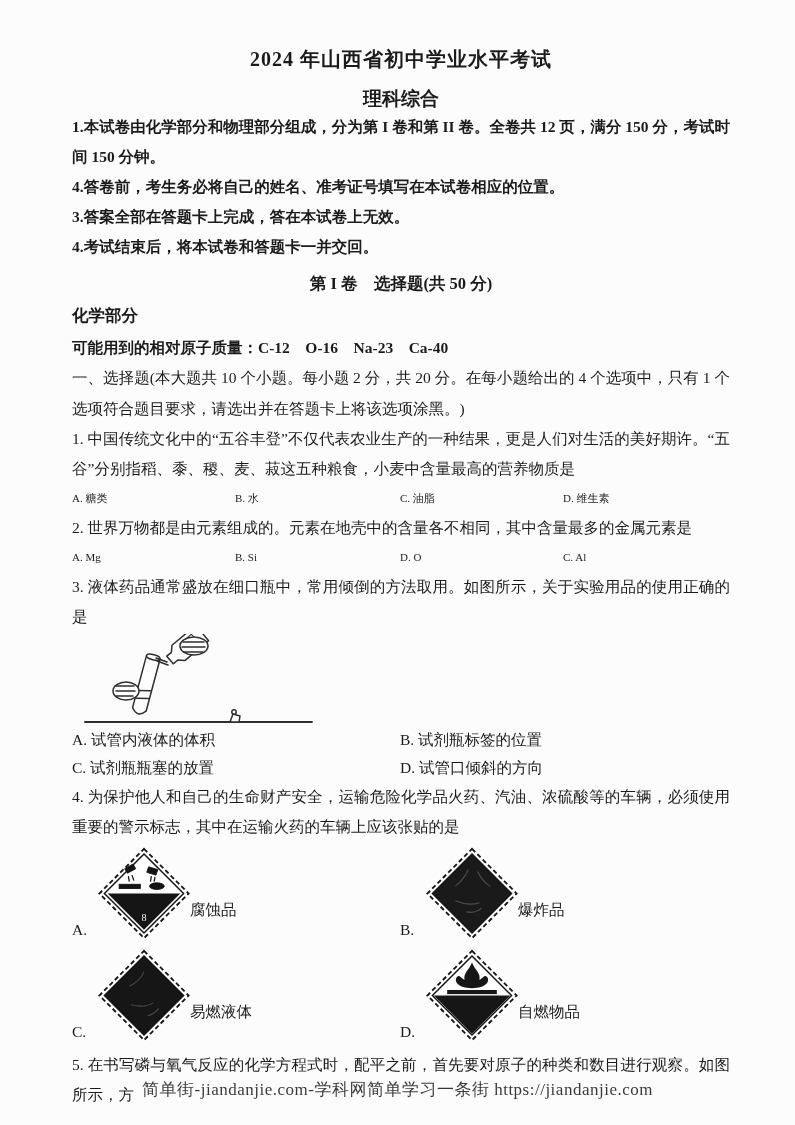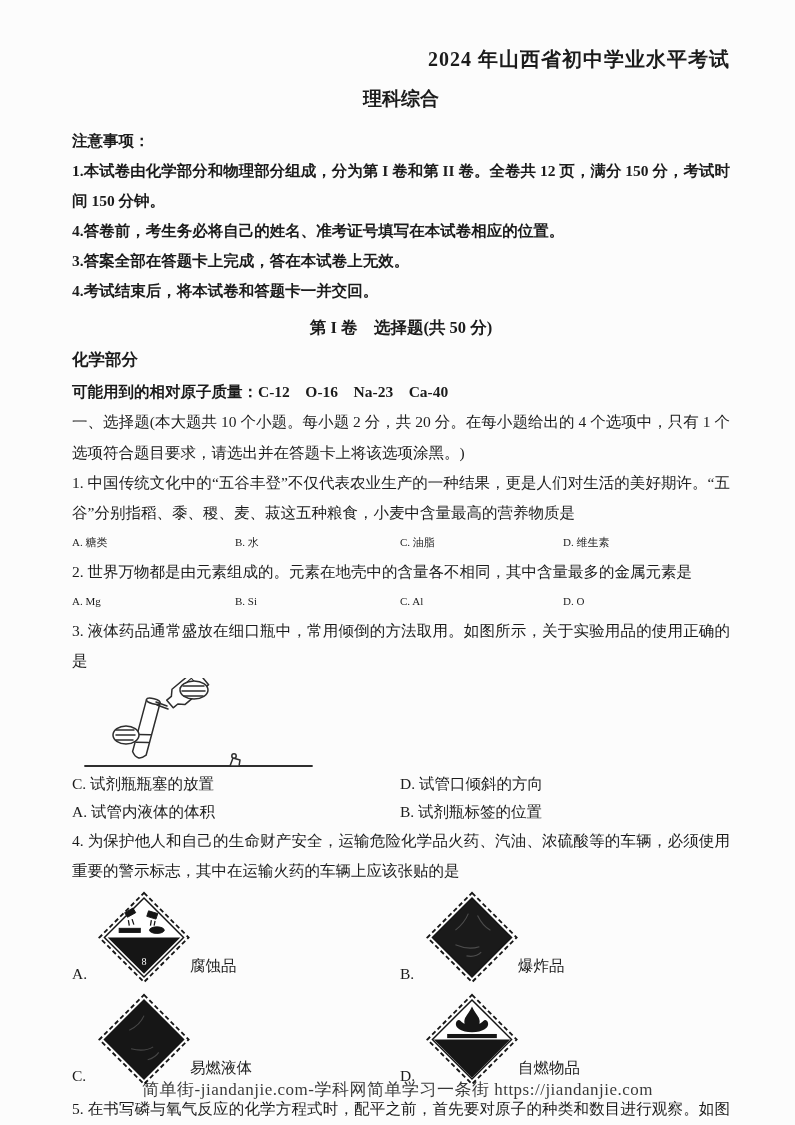--- a/index.html
+++ b/index.html
@@ -6,37 +6,37 @@
   .page {
     position:relative;
     width:795px; height:1125px;
     background:#fcfcfc;
     color:#1b1b1b;
     font-family:"Liberation Serif","DejaVu Serif",serif;
     overflow:hidden;
   }
   .content { padding:46px 65px 0 72px; }
   p { margin:0; }
-  .title { font-size:20px; font-weight:bold; text-align:right; line-height:26px; letter-spacing:1px; }
+  .title { font-size:20px; font-weight:bold; text-align:center; line-height:26px; letter-spacing:1px; }
   .subtitle { font-size:19px; font-weight:bold; text-align:center; line-height:26px; margin-top:14px; }
   .notice-head { font-size:15.5px; font-weight:bold; line-height:30px; margin-top:14px; }
   .notice-item { font-size:15.5px; font-weight:bold; line-height:30px; text-align:justify; }
   .center-head { font-size:16.5px; font-weight:bold; text-align:center; line-height:32px; margin-top:6px; }
   .center-sub { font-size:16.5px; font-weight:bold; text-align:left; line-height:32px; }
   .masses { font-size:15.5px; font-weight:bold; line-height:31px; }
   .instructions { font-size:15.5px; font-weight:normal; line-height:30.5px; text-align:justify; }
   .q-text { font-size:15.5px; line-height:30px; text-align:justify; }
   .opts4 { display:grid; grid-template-columns:163px 165px 163px 1fr; font-size:11px; line-height:29px; }
   .opts2 { display:grid; grid-template-columns:328px 1fr; font-size:15.5px; line-height:28px; }
   .figure-wrap { margin:2px 0 0 10px; height:92px; }
   .sign-row { display:grid; grid-template-columns:328px 1fr; margin-top:4px; }
   .sign-row.second { margin-top:6px; }
   .sign-cell { position:relative; height:96px; font-size:15.5px; }
   .sign-letter { position:absolute; left:0; bottom:3px; }
-  .sign-name { position:absolute; left:118px; bottom:9px; }
+  .sign-name { position:absolute; left:118px; bottom:21px; }
   .sign-svg { position:absolute; left:26px; top:0; }
   .q5 { margin-top:6px; }
   .watermark {
     position:absolute; left:0; right:0; top:1078px;
     text-align:center;
     font-size:17px; color:#000000; opacity:.78;
     letter-spacing:.5px;
     pointer-events:none;
     white-space:nowrap;
   }
@@ -45,21 +45,20 @@
 </head>
 <body>
 
 <div class="page">
   <div class="content">
 
     <p class="title">2024 年山西省初中学业水平考试</p>
     <p class="subtitle">理科综合</p>
 
     <div>
-      <p class="notice-head">注意事项：</p>
       <p class="notice-item">1.本试卷由化学部分和物理部分组成，分为第 I 卷和第 II 卷。全卷共 12 页，满分 150 分，考试时间 150 分钟。</p>
       <p class="notice-item">4.答卷前，考生务必将自己的姓名、准考证号填写在本试卷相应的位置。</p>
       <p class="notice-item">3.答案全部在答题卡上完成，答在本试卷上无效。</p>
       <p class="notice-item">4.考试结束后，将本试卷和答题卡一并交回。</p>
     </div>
 
     <p class="center-head">第 I 卷　选择题(共 50 分)</p>
     <p class="center-sub">化学部分</p>
     <p class="masses">可能用到的相对原子质量：C-12　O-16　Na-23　Ca-40</p>
     <p class="instructions">一、选择题(本大题共 10 个小题。每小题 2 分，共 20 分。在每小题给出的 4 个选项中，只有 1 个选项符合题目要求，请选出并在答题卡上将该选项涂黑。)</p>
@@ -72,22 +71,22 @@
         <span>C. 油脂</span>
         <span>D. 维生素</span>
       </div>
     </div>
 
     <div>
       <p class="q-text">2. 世界万物都是由元素组成的。元素在地壳中的含量各不相同，其中含量最多的金属元素是</p>
       <div class="opts4">
         <span>A. Mg</span>
         <span>B. Si</span>
+        <span>D. O</span>
         <span>C. Al</span>
-        <span>D. O</span>
       </div>
     </div>
 
     <div>
       <p class="q-text">3. 液体药品通常盛放在细口瓶中，常用倾倒的方法取用。如图所示，关于实验用品的使用正确的是</p>
 
       <div class="figure-wrap">
         <svg width="235" height="92" viewBox="0 0 235 92">
           <g stroke="#2e2e2e" stroke-width="1.5" fill="none" stroke-linecap="round" stroke-linejoin="round">
 
@@ -118,26 +117,26 @@
             <line x1="85" y1="28" x2="74" y2="24"></line>
             <line x1="86" y1="31" x2="75" y2="27"></line>
 
             <path d="M148 88 l3 -8 l7 2 l-1 6 z" fill="#ffffff"></path>
             <circle cx="152" cy="78" r="2.2" fill="#ffffff"></circle>
           </g>
         </svg>
       </div>
 
       <div class="opts2">
+        <span>A. 试管内液体的体积</span>
+        <span>B. 试剂瓶标签的位置</span>
+      </div>
+      <div class="opts2">
         <span>C. 试剂瓶瓶塞的放置</span>
         <span>D. 试管口倾斜的方向</span>
-      </div>
-      <div class="opts2">
-        <span>A. 试管内液体的体积</span>
-        <span>B. 试剂瓶标签的位置</span>
       </div>
     </div>
 
     <div>
       <p class="q-text">4. 为保护他人和自己的生命财产安全，运输危险化学品火药、汽油、浓硫酸等的车辆，必须使用重要的警示标志，其中在运输火药的车辆上应该张贴的是</p>
 
       <div class="sign-row">
         <div class="sign-cell">
           <span class="sign-letter">A.</span>
           <svg class="sign-svg" width="92" height="95" viewBox="0 0 100 100">

